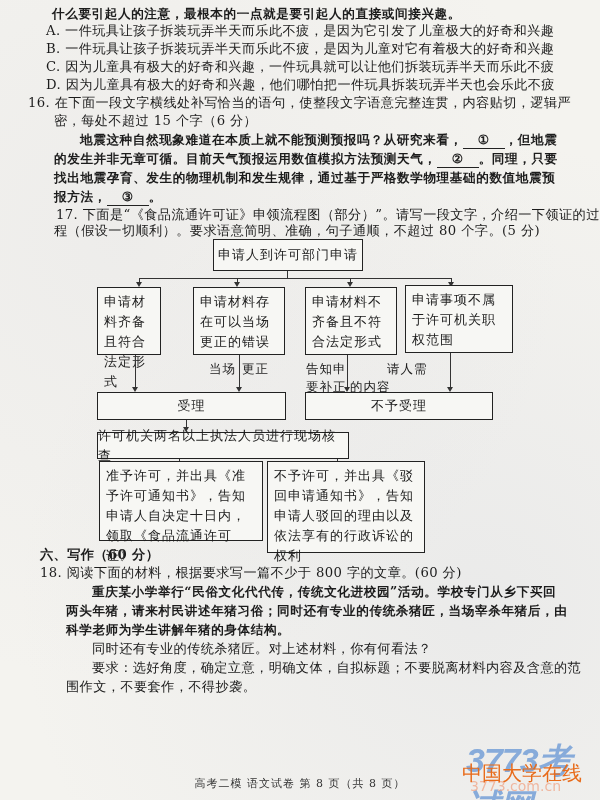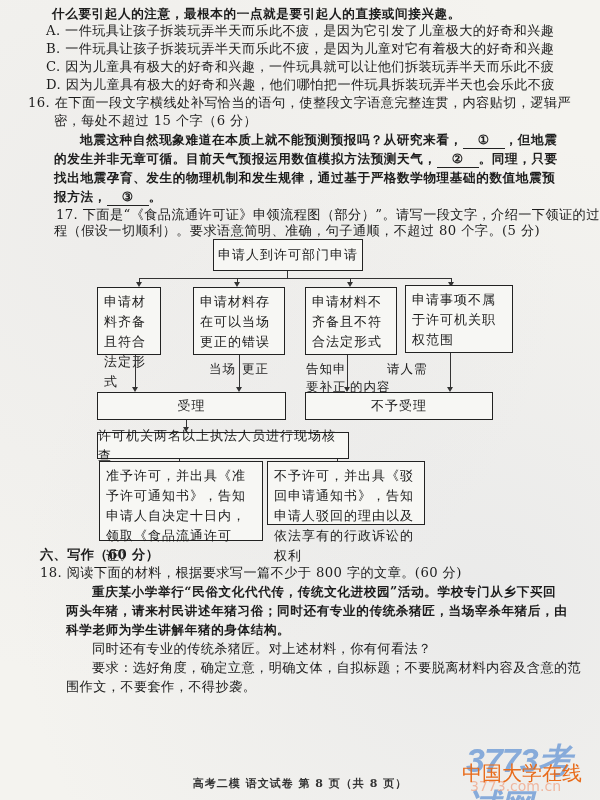--- a/index.html
+++ b/index.html
@@ -19,21 +19,21 @@
   .kai { font-family:"DejaVu Serif", serif; font-weight:bold; font-size:12.6px; letter-spacing:0.6px; }
   .blank { display:inline-block; border-bottom:1px solid #222; text-align:center; min-width:42px; }
   .box { position:absolute; border:1.6px solid #222; background:#f7f7f4; box-sizing:border-box;
     font-size:13px; line-height:20px; letter-spacing:1px; }
   .box.center { display:flex; align-items:center; justify-content:center; }
   .box.para { padding:4px 6px; white-space:normal; word-break:break-all; }
   .vl { position:absolute; width:1.3px; background:#333; }
   .hl { position:absolute; height:1.3px; background:#333; }
   .arrow { position:absolute; width:0; height:0; border-left:3px solid transparent; border-right:3px solid transparent; border-top:5px solid #333; }
   .lbl { position:absolute; font-size:12.5px; line-height:20px; letter-spacing:1px; white-space:nowrap; }
-  .footer { position:absolute; left:0; right:0; top:776px; text-align:center; font-size:11px; font-weight:bold; letter-spacing:1px; color:#333; }
+  .footer { position:absolute; left:0; right:0; top:776px; text-align:center; font-size:11px; font-weight:normal; letter-spacing:1px; color:#333; }
   .wm1 { position:absolute; left:466px; top:738px; font-family:Liberation Sans, sans-serif; font-style:italic; font-weight:bold; font-size:34px; color:#6e9bd6; opacity:0.8; letter-spacing:-1px; }
   .wm2 { position:absolute; left:462px; top:760px; font-family:"DejaVu Sans", sans-serif; font-size:20px; color:#e86b1a; letter-spacing:0px; }
   .wm3 { position:absolute; left:470px; top:778px; font-family:"DejaVu Sans", sans-serif; font-size:14px; color:#f0a080; opacity:0.7; }
 </style>
 </head>
 <body>
 
 <div class="page">
 
   <div class="line kai" style="left:52px;top:5px;">什么要引起人的注意，最根本的一点就是要引起人的直接或间接兴趣。</div>
@@ -98,21 +98,21 @@
 
     <div class="vl" style="left:186px;top:420px;height:8px;"></div>
     <div class="arrow" style="left:183px;top:427px;"></div>
 
     <div class="box center" style="left:97px;top:432px;width:252px;height:27px;">许可机关两名以上执法人员进行现场核查</div>
 
     <div class="vl" style="left:179px;top:459px;height:2px;"></div>
     <div class="vl" style="left:337px;top:459px;height:2px;"></div>
 
     <div class="box para" style="left:99px;top:461px;width:164px;height:80px;">准予许可，并出具《准予许可通知书》，告知申请人自决定十日内，领取《食品流通许可证》</div>
-    <div class="box para" style="left:267px;top:461px;width:158px;height:64px;">不予许可，并出具《驳回申请通知书》，告知申请人驳回的理由以及依法享有的行政诉讼的权利</div>
+    <div class="box para" style="left:267px;top:461px;width:158px;height:92px;">不予许可，并出具《驳回申请通知书》，告知申请人驳回的理由以及依法享有的行政诉讼的权利</div>
   </div>
 
   <div class="line" style="left:40px;top:546px;font-weight:bold;">六、写作（60 分）</div>
 
   <div class="line" style="left:40px;top:564px;">18. 阅读下面的材料，根据要求写一篇不少于 800 字的文章。(60 分)</div>
   <div class="line kai" style="left:92px;top:583px;">重庆某小学举行“民俗文化代代传，传统文化进校园”活动。学校专门从乡下买回</div>
   <div class="line kai" style="left:66px;top:602px;">两头年猪，请来村民讲述年猪习俗；同时还有专业的传统杀猪匠，当场宰杀年猪后，由</div>
   <div class="line kai" style="left:66px;top:621px;">科学老师为学生讲解年猪的身体结构。</div>
   <div class="line" style="left:92px;top:640px;">同时还有专业的传统杀猪匠。对上述材料，你有何看法？</div>
   <div class="line" style="left:92px;top:659px;">要求：选好角度，确定立意，明确文体，自拟标题；不要脱离材料内容及含意的范</div>

